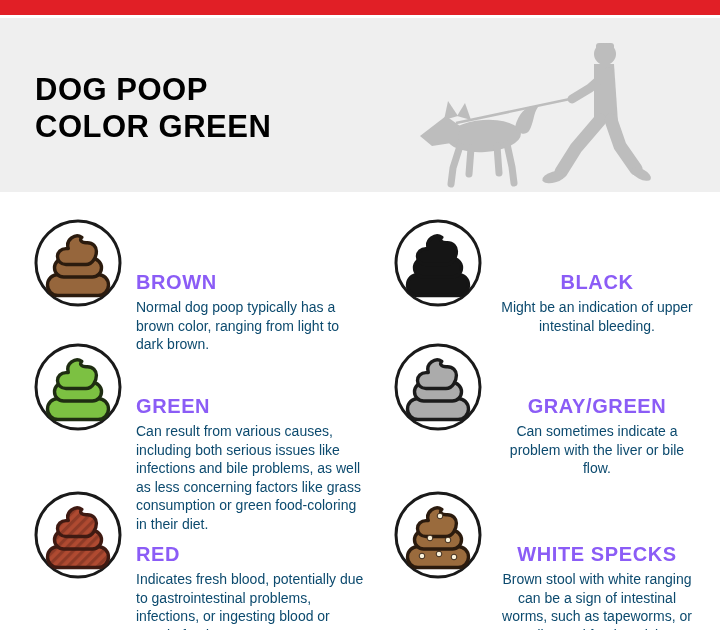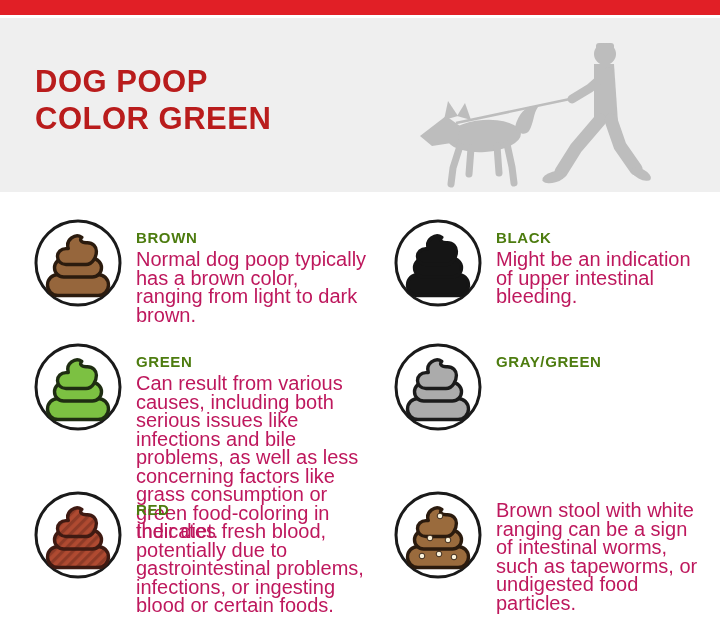--- a/index.html
+++ b/index.html
@@ -18,26 +18,26 @@
   }
   .topbar-gap { height: 3px; background: #ffffff; }
   .header {
     position: relative;
     height: 174px;
     overflow: hidden;
   }
   .title {
     position: absolute;
     left: 35px;
-    top: 45px;
+    top: 53px;
     font-size: 31px;
     font-weight: 800;
     letter-spacing: 0.5px;
     line-height: 37px;
-    color: #b91c1c;
+    color: #000000;
   }
   .silhouette {
     position: absolute;
     right: 38px;
     bottom: -4px;
     width: 270px;
     height: 160px;
   }
   .content {
     display: grid;
@@ -47,32 +47,33 @@
   .col {
     display: grid;
     grid-template-rows: 124px 148px auto;
     align-content: start;
     padding-left: 33px;
   }
   .entry { display: flex; gap: 13px; align-items: flex-start; }
   .icon-host { width: 90px; height: 90px; flex: none; }
   .entry-text { padding-top: 11px; }
   .col-left .entry-text  { width: 232px; }
-  .col-right .entry-text { width: 202px; }
+  .col-right .entry-text { width: 202px; text-align: center; }
   .entry-name {
-    font-size: 15px;
+    font-size: 20px;
     font-weight: 800;
     letter-spacing: 0.6px;
-    color: #4d7c0f;
+    color: #8b5cf6;
     margin-bottom: 4px;
+    margin-top: 42px;
   }
   .entry-desc {
-    font-size: 20px;
+    font-size: 14px;
     line-height: 18.5px;
-    color: #be185d;
+    color: #0c4a6e;
   }
 </style>
 </head>
 <body>
 
 <div class="page">
 
   <div class="topbar" style="background: rgb(225, 31, 38);"></div>
   <div class="topbar-gap"></div>
 
@@ -174,36 +175,38 @@
 
       <div class="entry">
         <div class="icon-host"><svg viewBox="0 0 90 90" width="90" height="90">
     <circle cx="45" cy="45" r="42" fill="#ffffff" stroke="#1A1A1A" stroke-width="3"></circle>
     <rect x="14.5" y="56.5" width="61" height="21" rx="10.5" fill="#ABABAB" stroke="#1B1B1B" stroke-width="3.4" stroke-linejoin="round"></rect>
     <rect x="21.5" y="40.5" width="47" height="18.5" rx="9.2" fill="#ABABAB" stroke="#1B1B1B" stroke-width="3.4" stroke-linejoin="round"></rect>
     <path d="M33 46.5 C27.8 46.5 24.5 42.8 24.5 38.4 C24.5 34.2 27.8 30.6 33 30.6 L35.3 30.6 C32.3 21.6 42.5 14.9 48.8 19.4 C46.3 21.9 48.1 24.7 53.2 24.7 L54.4 24.7 C59.9 24.7 63.4 28.6 63.4 33.2 C63.4 39 59.6 46.5 53 46.5 Z" fill="#ABABAB" stroke="#1B1B1B" stroke-width="3.4" stroke-linejoin="round"></path>
     </svg></div>
         <div class="entry-text">
           <div class="entry-name">GRAY/GREEN</div>
+          <div class="entry-desc">Can sometimes indicate a problem with the liver or bile flow.</div>
         </div>
       </div>
 
       <div class="entry">
         <div class="icon-host"><svg viewBox="0 0 90 90" width="90" height="90">
     <circle cx="45" cy="45" r="42" fill="#ffffff" stroke="#1A1A1A" stroke-width="3"></circle>
     <rect x="14.5" y="56.5" width="61" height="21" rx="10.5" fill="#9A6B3D" stroke="#2B1B0E" stroke-width="3.4" stroke-linejoin="round"></rect>
     <rect x="21.5" y="40.5" width="47" height="18.5" rx="9.2" fill="#9A6B3D" stroke="#2B1B0E" stroke-width="3.4" stroke-linejoin="round"></rect>
     <path d="M33 46.5 C27.8 46.5 24.5 42.8 24.5 38.4 C24.5 34.2 27.8 30.6 33 30.6 L35.3 30.6 C32.3 21.6 42.5 14.9 48.8 19.4 C46.3 21.9 48.1 24.7 53.2 24.7 L54.4 24.7 C59.9 24.7 63.4 28.6 63.4 33.2 C63.4 39 59.6 46.5 53 46.5 Z" fill="#9A6B3D" stroke="#2B1B0E" stroke-width="3.4" stroke-linejoin="round"></path>
     <circle cx="47" cy="26" r="2.8" fill="#FBF3DC" stroke="#2B1B0E" stroke-width="0.9"></circle>
               <circle cx="37" cy="48" r="2.8" fill="#FBF3DC" stroke="#2B1B0E" stroke-width="0.9"></circle>
               <circle cx="55" cy="50" r="2.8" fill="#FBF3DC" stroke="#2B1B0E" stroke-width="0.9"></circle>
               <circle cx="29" cy="66" r="2.8" fill="#FBF3DC" stroke="#2B1B0E" stroke-width="0.9"></circle>
               <circle cx="46" cy="64" r="2.8" fill="#FBF3DC" stroke="#2B1B0E" stroke-width="0.9"></circle>
               <circle cx="61" cy="67" r="2.8" fill="#FBF3DC" stroke="#2B1B0E" stroke-width="0.9"></circle>
             </svg></div>
         <div class="entry-text">
+          <div class="entry-name">WHITE SPECKS</div>
           <div class="entry-desc">Brown stool with white ranging can be a sign of intestinal worms, such as tapeworms, or undigested food particles.</div>
         </div>
       </div>
 
     </div>
   </div>
 </div>
 
 </body></html>

